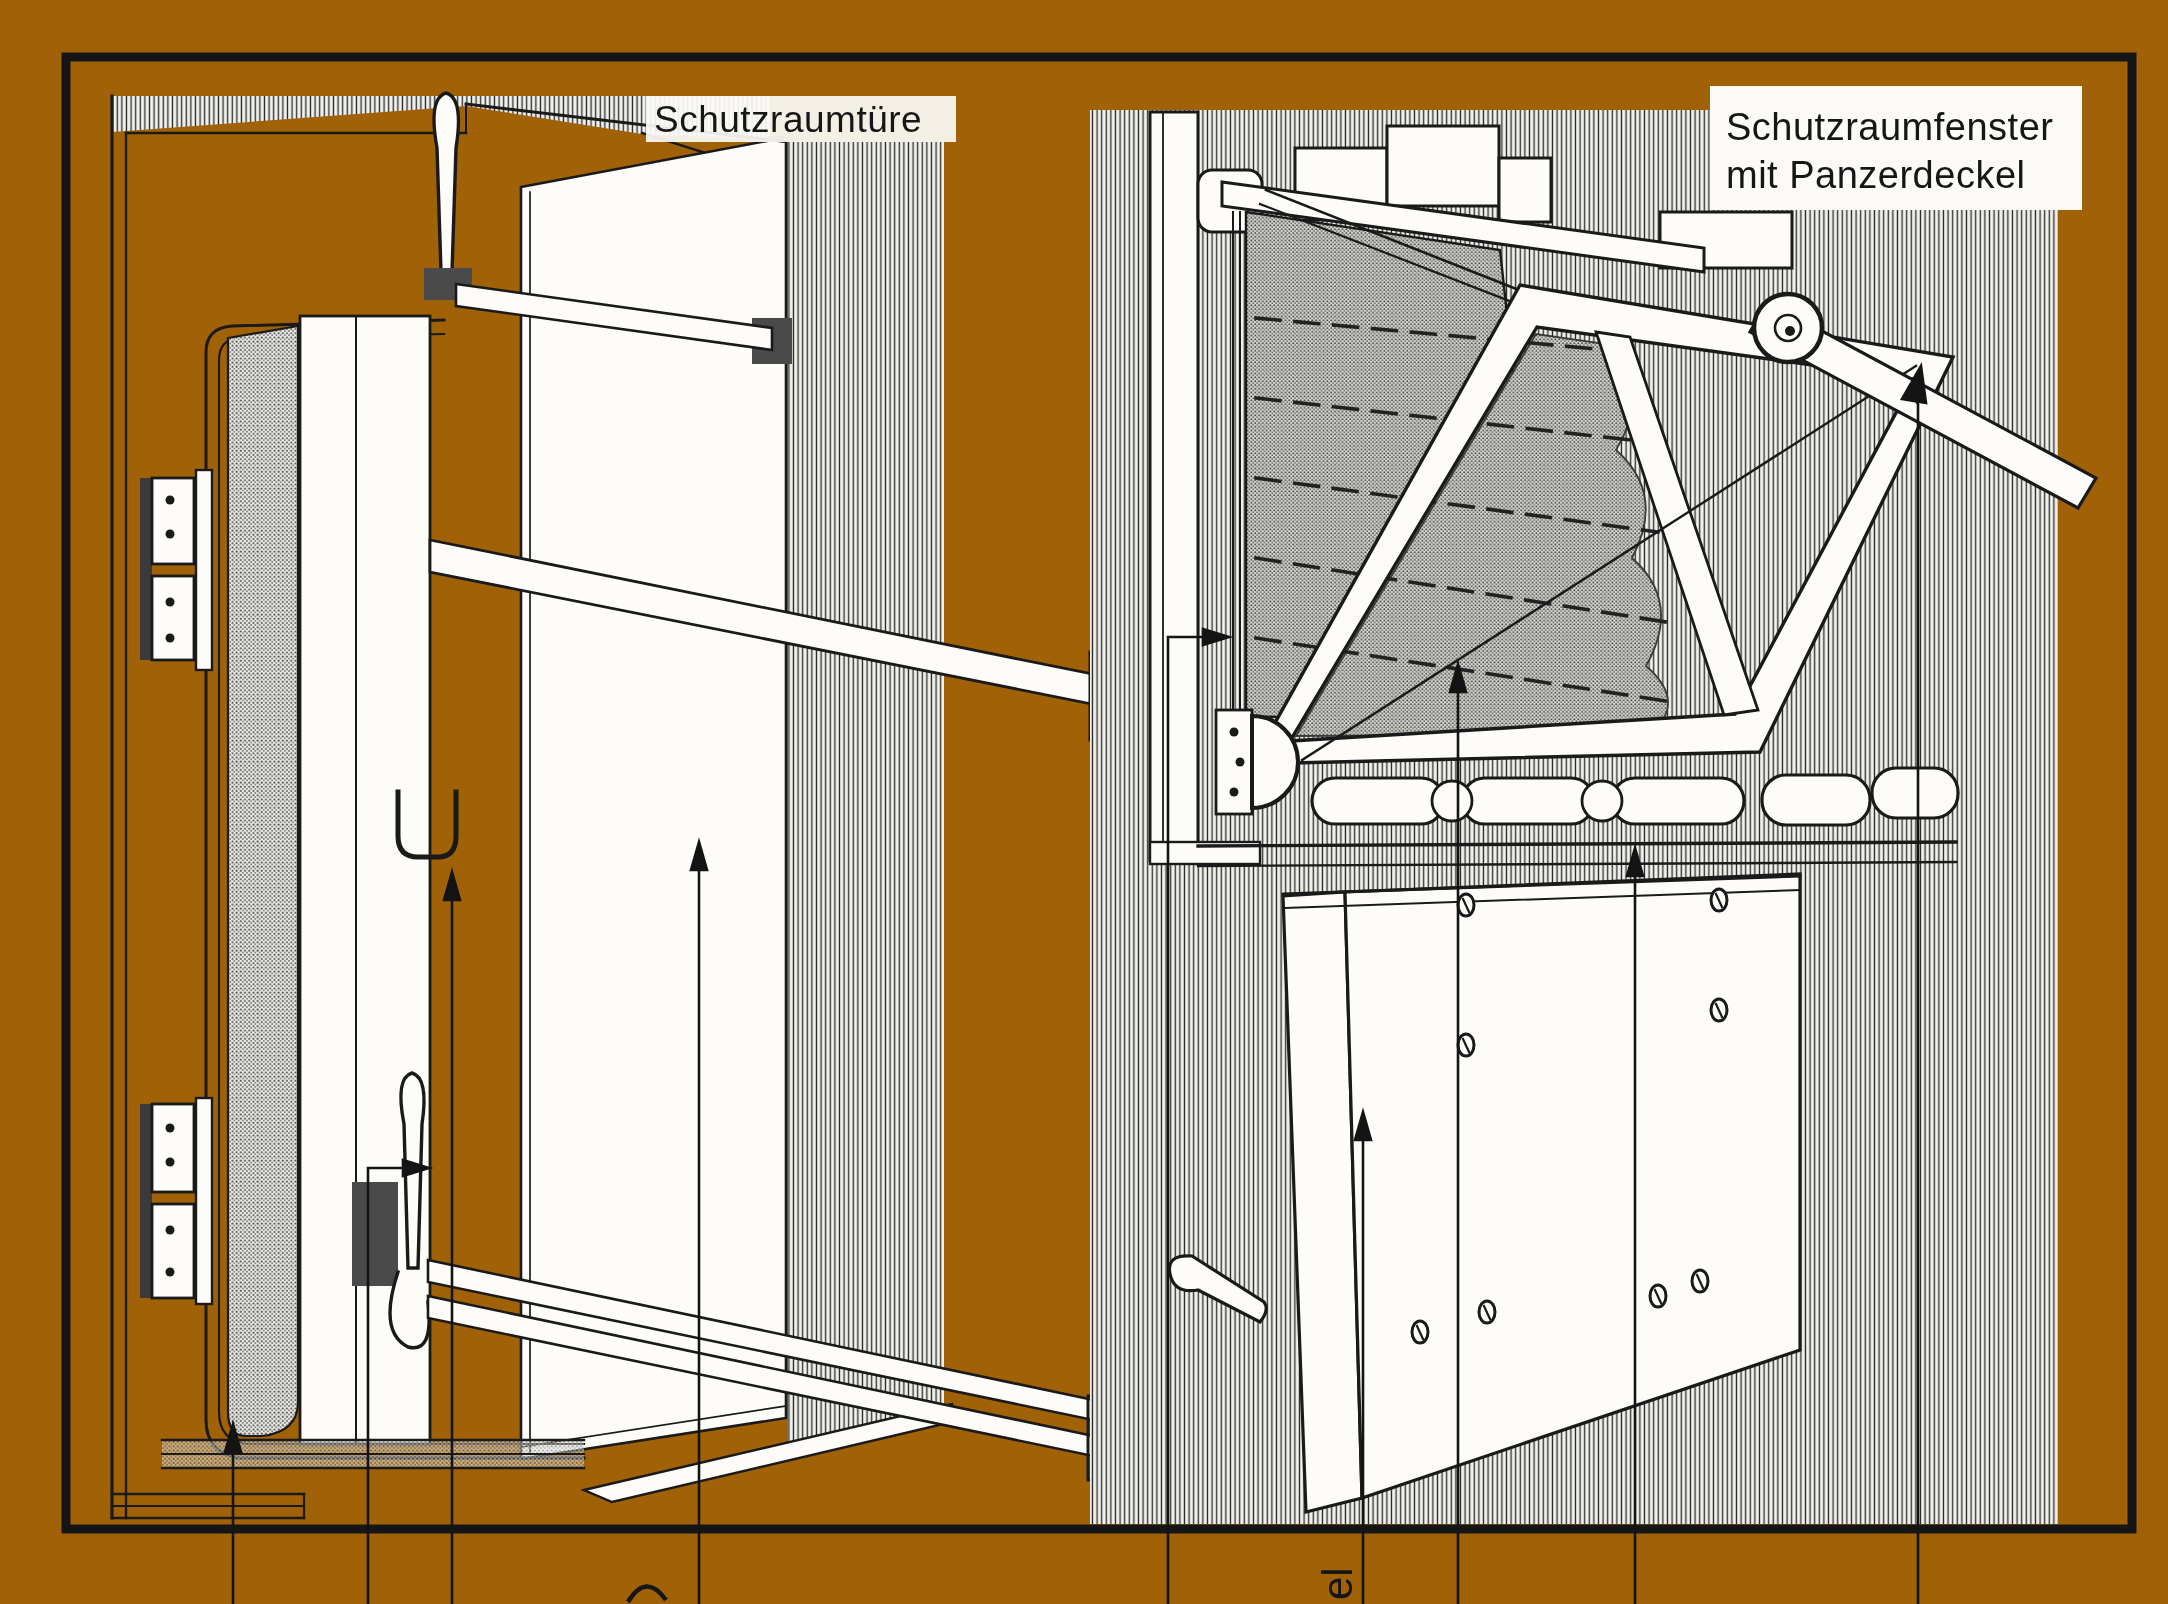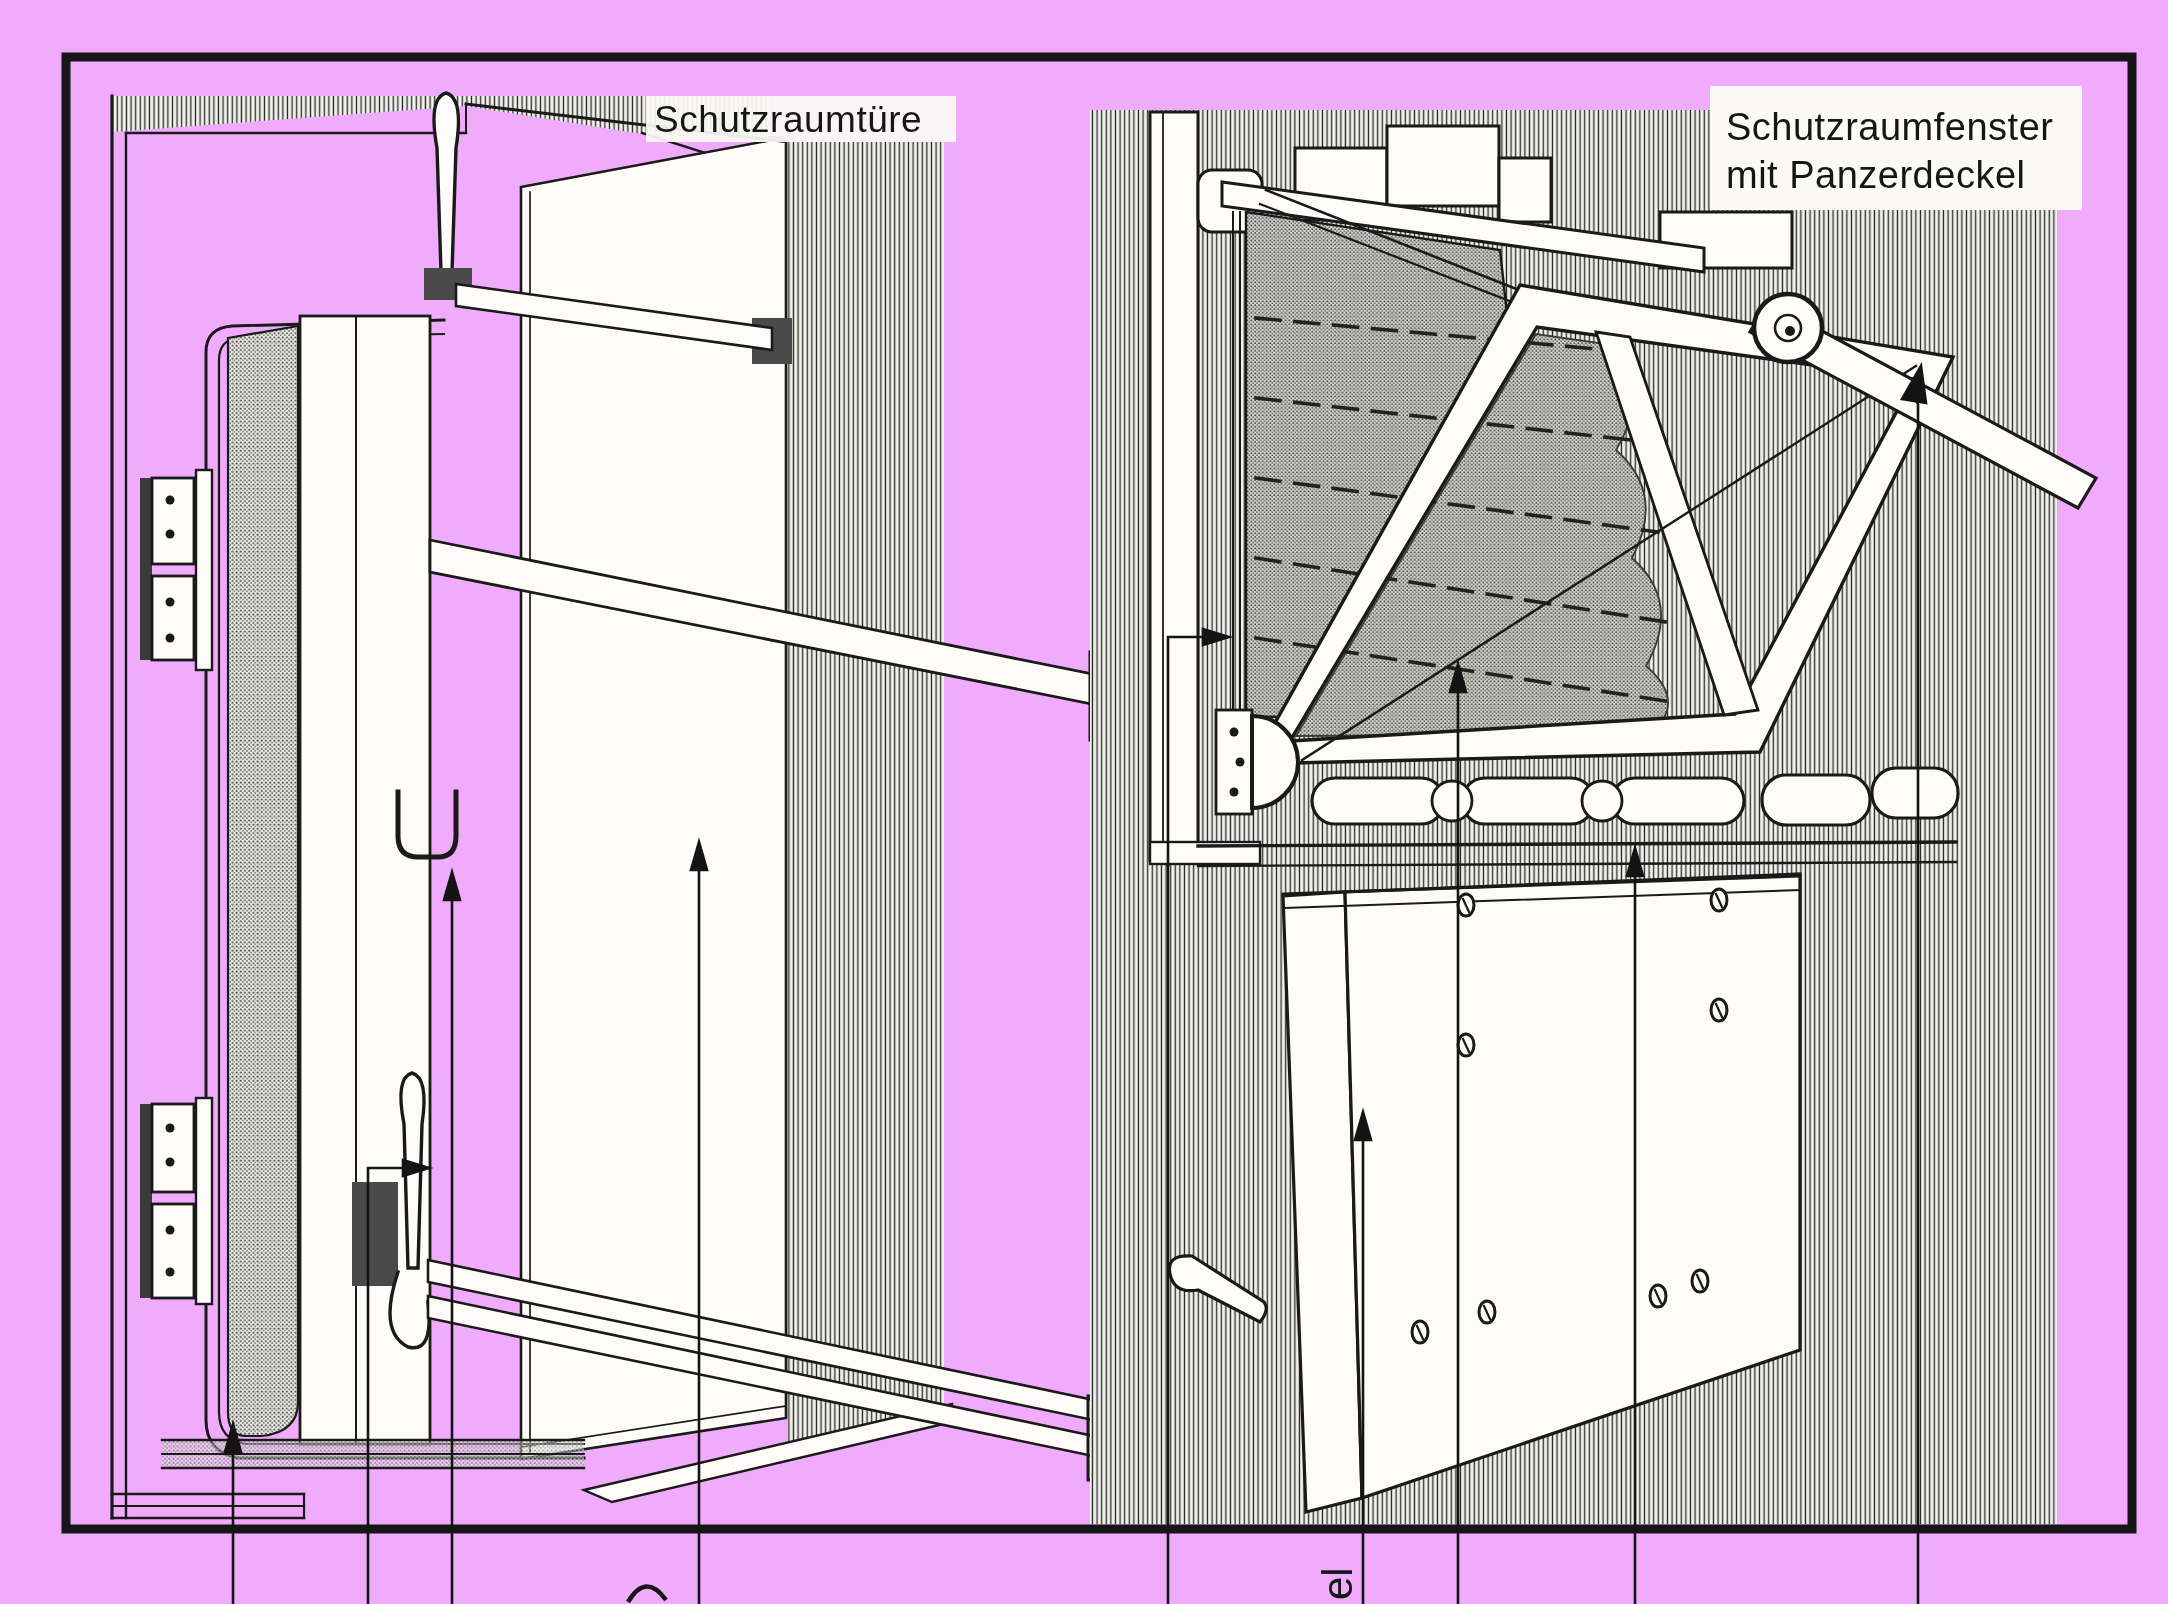--- a/index.html
+++ b/index.html
@@ -1,16 +1,16 @@
 <!DOCTYPE html>
 <html><head>
 <meta charset="utf-8">
 <style>
   html,body{margin:0;padding:0;background:#e9e7e2;}
-  .stage{position:relative;width:2168px;height:1604px;background:#f0abfc;overflow:hidden;
+  .stage{position:relative;width:2168px;height:1604px;background:#a16207;overflow:hidden;
          font-family:"Liberation Sans", sans-serif;}
   svg{position:absolute;left:0;top:0;}
   svg text{font-family:"Liberation Sans", sans-serif;fill:#161616;}
 </style>
 </head>
 <body>
 
 <div class="stage">
 <svg width="2168" height="1604" viewBox="0 0 2168 1604">
 

